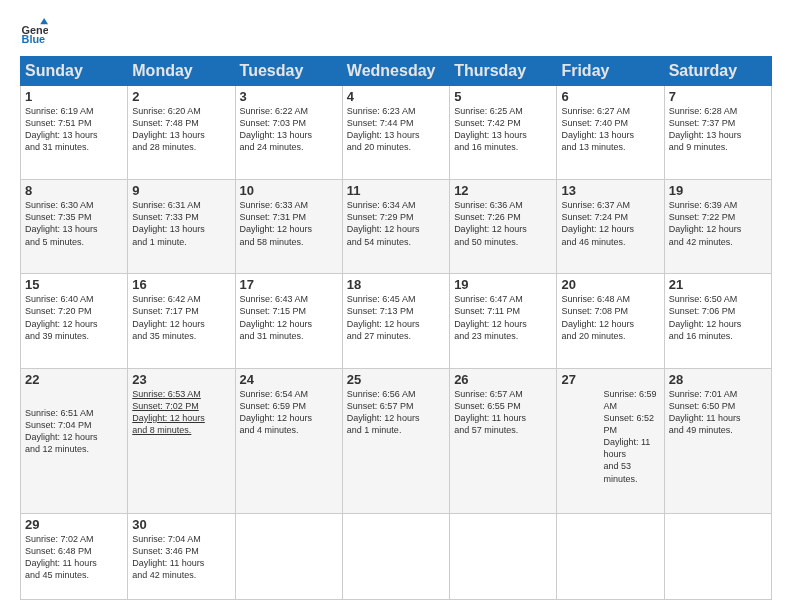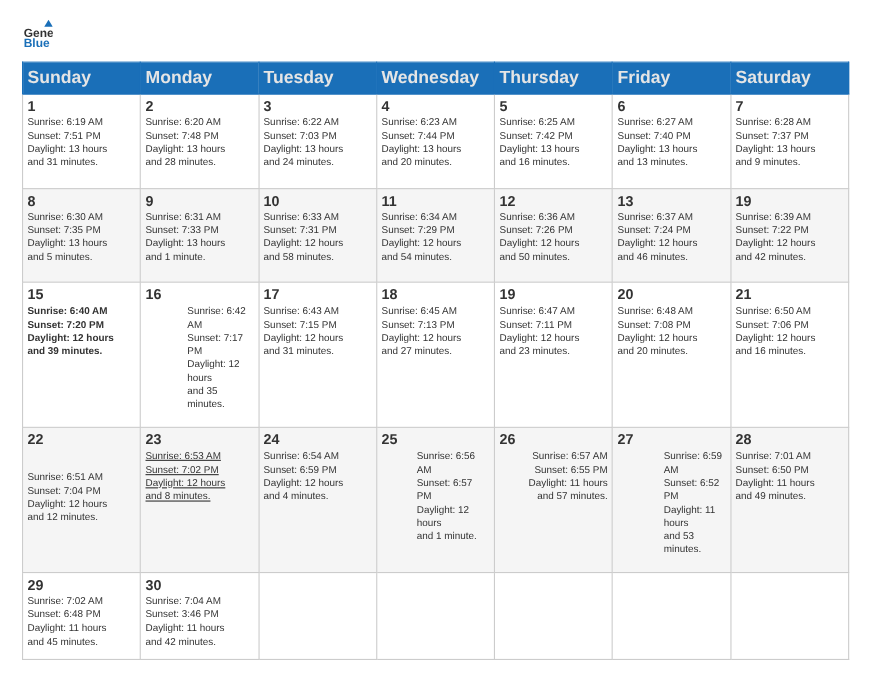--- a/index.html
+++ b/index.html
@@ -219,28 +219,28 @@
             <span class="day-num">19</span>
             <div class="cell-text" style="white-space: pre-line;">Sunrise: 6:39 AM
 Sunset: 7:22 PM
 Daylight: 12 hours
 and 42 minutes.</div>
           </td>
         </tr>
         <tr>
           <td>
             <span class="day-num">15</span>
-            <div class="cell-text" style="white-space: pre-line; font-weight: bold;">Sunrise: 6:40 AM
+            <div class="cell-text" style="white-space: pre-line;">Sunrise: 6:40 AM
 Sunset: 7:20 PM
 Daylight: 12 hours
 and 39 minutes.</div>
           </td>
           <td>
             <span class="day-num">16</span>
-            <div class="cell-text" style="white-space: pre-line; margin-left: 38px;">Sunrise: 6:42 AM
+            <div class="cell-text" style="white-space: pre-line;">Sunrise: 6:42 AM
 Sunset: 7:17 PM
 Daylight: 12 hours
 and 35 minutes.</div>
           </td>
           <td>
             <span class="day-num">17</span>
             <div class="cell-text" style="white-space: pre-line;">Sunrise: 6:43 AM
 Sunset: 7:15 PM
 Daylight: 12 hours
 and 31 minutes.</div>
@@ -291,28 +291,28 @@
           </td>
           <td>
             <span class="day-num">24</span>
             <div class="cell-text" style="white-space: pre-line;">Sunrise: 6:54 AM
 Sunset: 6:59 PM
 Daylight: 12 hours
 and 4 minutes.</div>
           </td>
           <td>
             <span class="day-num">25</span>
-            <div class="cell-text" style="white-space: pre-line; margin-left: 32px;">Sunrise: 6:56 AM
+            <div class="cell-text" style="white-space: pre-line;">Sunrise: 6:56 AM
 Sunset: 6:57 PM
 Daylight: 12 hours
 and 1 minute.</div>
           </td>
           <td>
             <span class="day-num">26</span>
-            <div class="cell-text" style="white-space: pre-line; text-align: right;">Sunrise: 6:57 AM
+            <div class="cell-text" style="white-space: pre-line;">Sunrise: 6:57 AM
 Sunset: 6:55 PM
 Daylight: 11 hours
 and 57 minutes.</div>
           </td>
           <td>
             <span class="day-num">27</span>
             <div class="cell-text" style="white-space: pre-line; margin-left: 42px;">Sunrise: 6:59 AM
 Sunset: 6:52 PM
 Daylight: 11 hours
 and 53 minutes.</div>

